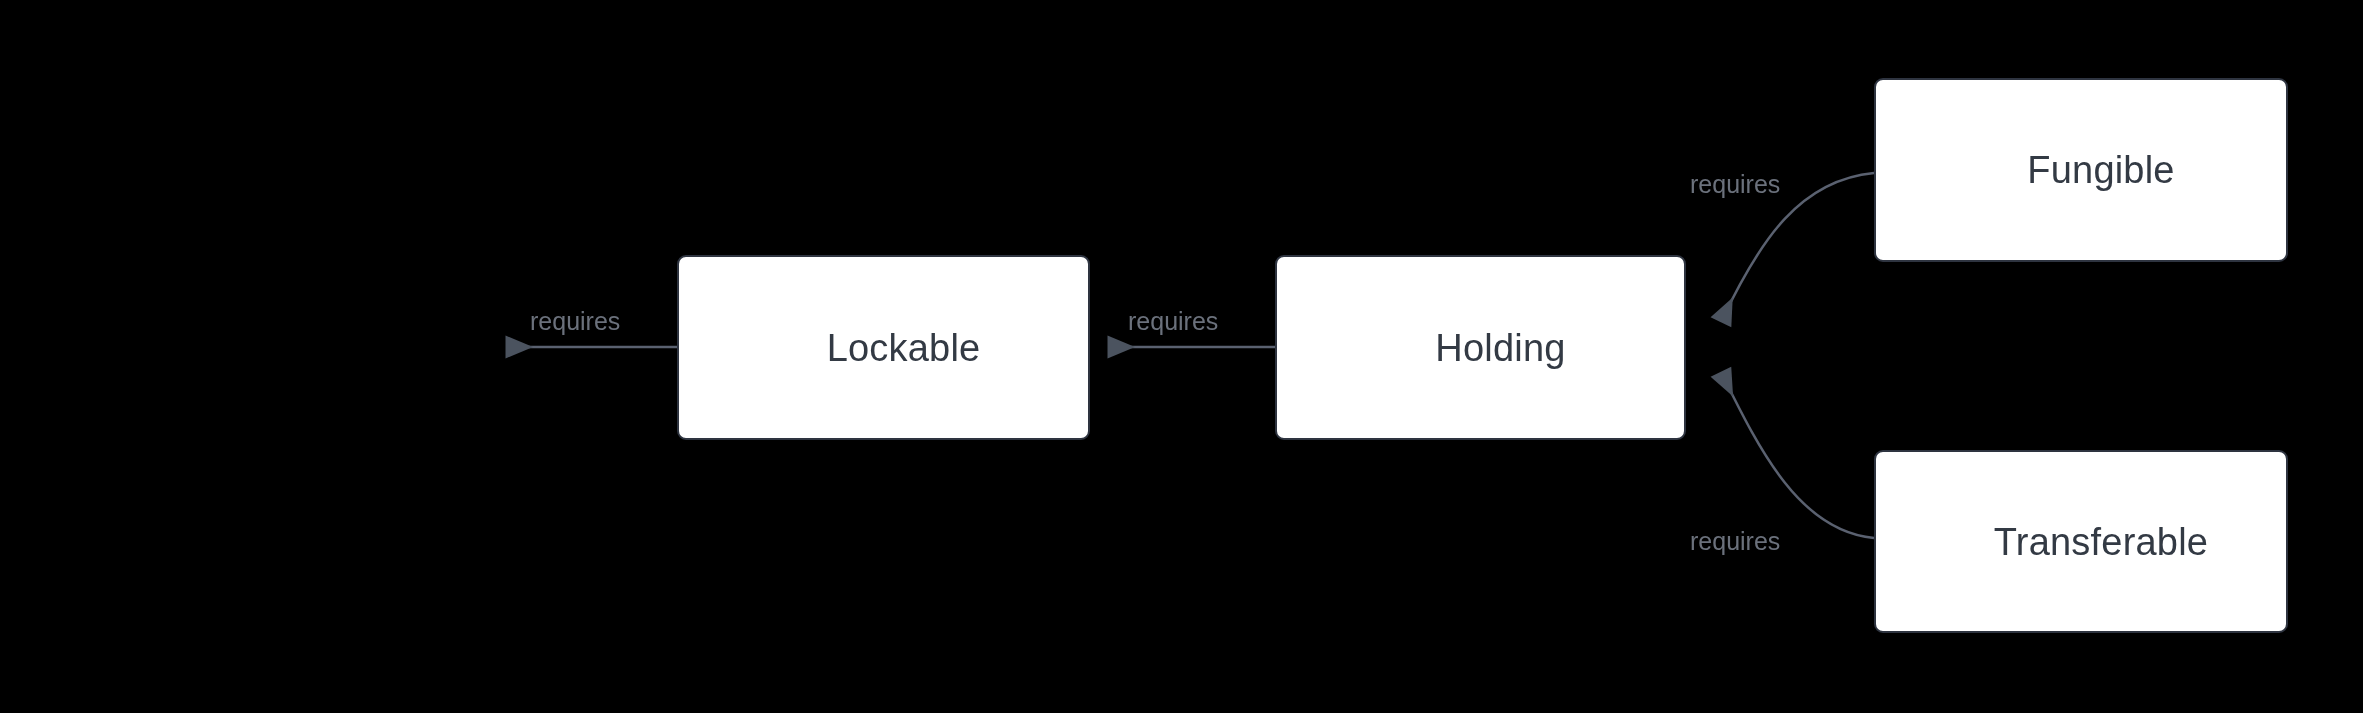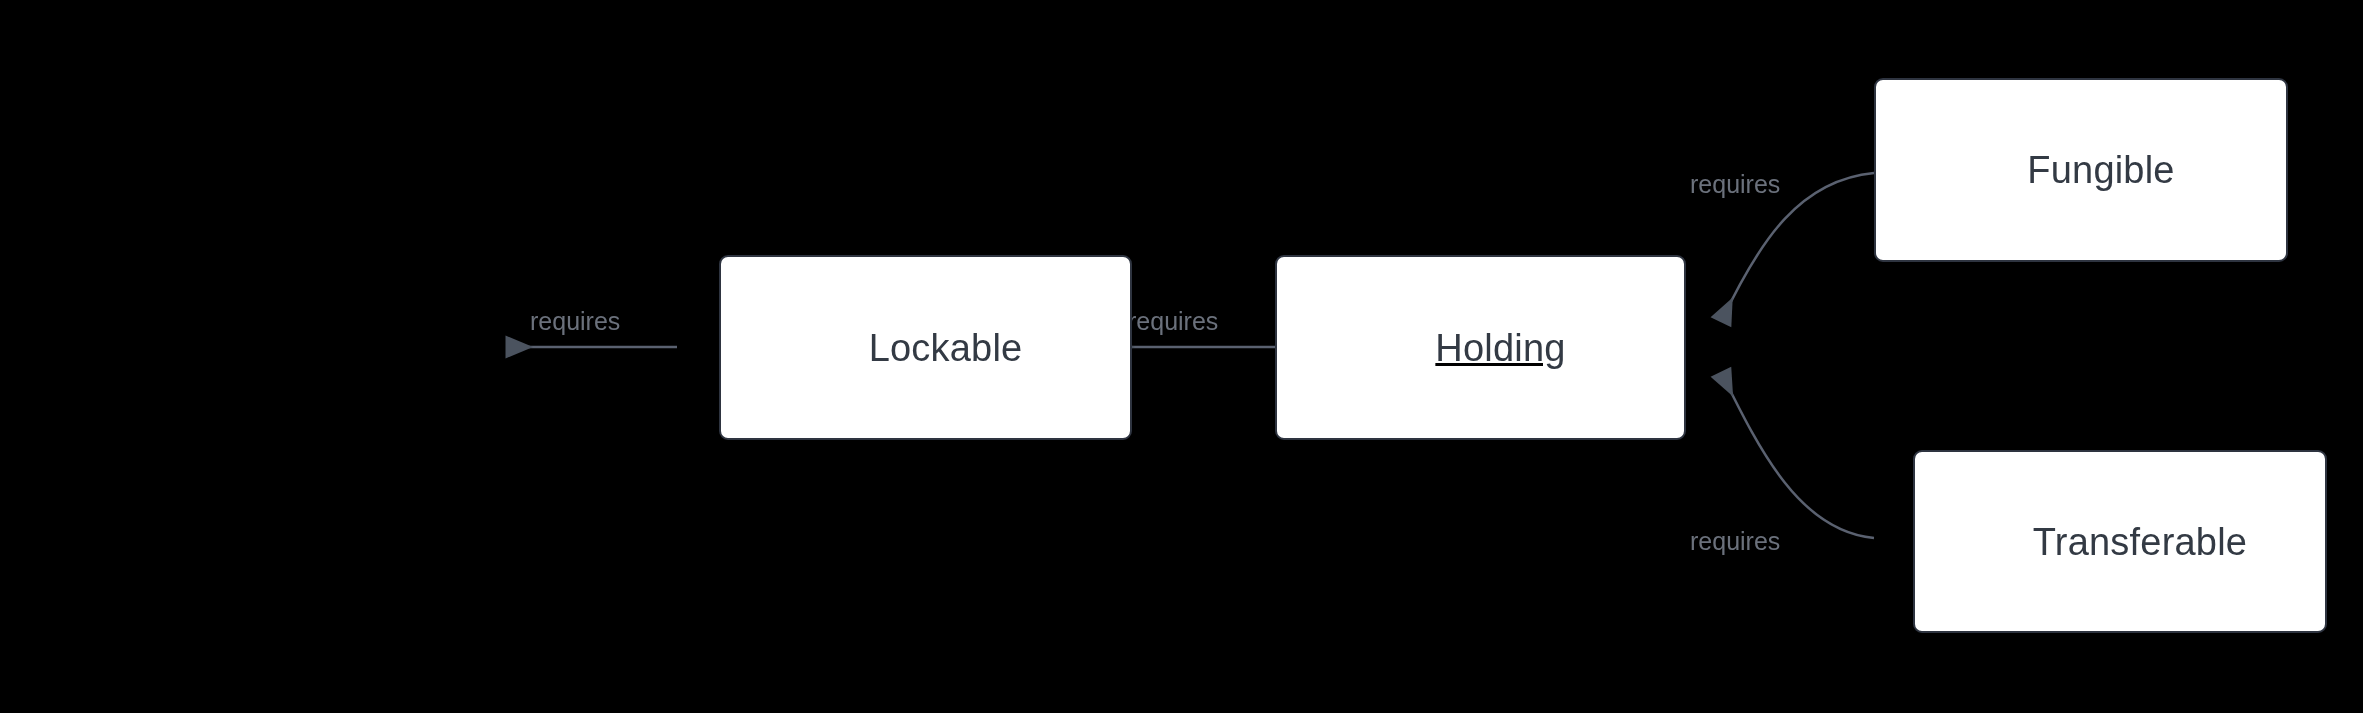--- a/index.html
+++ b/index.html
@@ -78,29 +78,29 @@
 
   <div class="edge-label" style="left:530px; top:300px;">requires</div>
 
   <div class="edge-label" style="left:1128px; top:300px;">requires</div>
 
   <div class="edge-label" style="left:1690px; top:163px;">requires</div>
 
   <div class="edge-label" style="left:1690px; top:520px;">requires</div>
 
 
-  <div class="node" style="left:677px; top:255px; width:413px; height:185px;margin-left:42px;">
+  <div class="node" style="left:677px; top:255px; width:413px; height:185px;">
     <span class="node-label">Lockable</span>
   </div>
 
-  <div class="node" style="left:1275px; top:255px; width:411px; height:185px;text-decoration:underline;">
+  <div class="node" style="left:1275px; top:255px; width:411px; height:185px;">
     <span class="node-label">Holding</span>
   </div>
 
   <div class="node" style="left:1874px; top:78px; width:414px; height:184px;">
     <span class="node-label">Fungible</span>
   </div>
 
-  <div class="node" style="left:1874px; top:450px; width:414px; height:183px;margin-left:39px;">
+  <div class="node" style="left:1874px; top:450px; width:414px; height:183px;">
     <span class="node-label">Transferable</span>
   </div>
 
 </div>
 
 </body></html>

